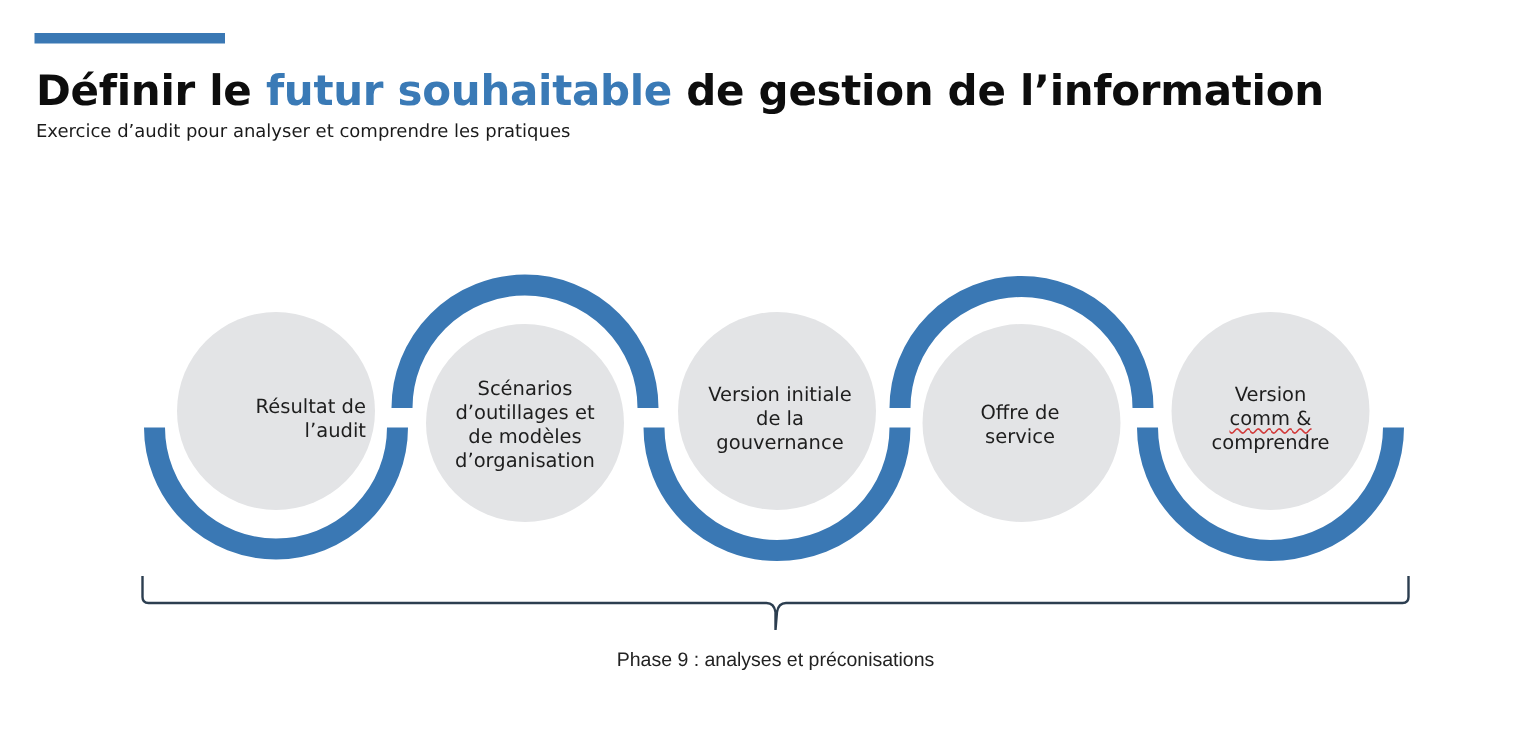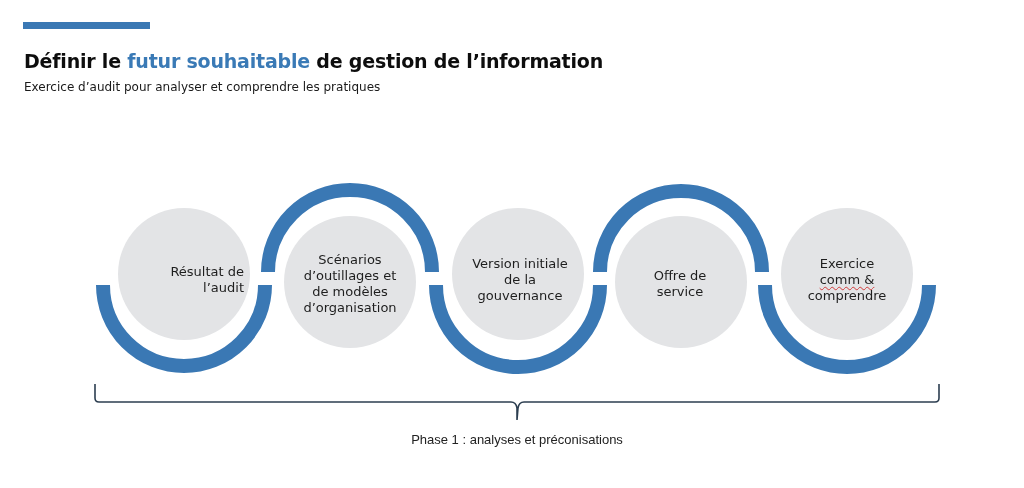--- a/index.html
+++ b/index.html
@@ -1,18 +1,18 @@
 <!DOCTYPE html>
 <html><head>
 <meta charset="utf-8">
 <style>
   html, body { margin: 0; padding: 0; background: #ffffff; }
   body { width: 1024px; height: 488px; position: relative; overflow: hidden; font-family: "Liberation Sans", "DejaVu Sans", sans-serif; }
   .accent-bar { position: absolute; left: 23px; top: 22px; width: 127px; height: 7px; background: #3a78b4; }
-  .title { position: absolute; left: 24px; top: 42px; margin: 0; font-family: "DejaVu Sans", sans-serif; font-weight: bold; font-size: 19px; letter-spacing: -0.2px; color: #0d0d0d; white-space: nowrap; line-height: 38px; }
+  .title { position: absolute; left: 24px; top: 42px; margin: 0; font-family: "DejaVu Sans", sans-serif; font-weight: bold; font-size: 28px; letter-spacing: -0.2px; color: #0d0d0d; white-space: nowrap; line-height: 38px; }
   .title .hl { color: #3a7ab6; }
   .subtitle { position: absolute; left: 24px; top: 80px; margin: 0; font-family: "DejaVu Sans", sans-serif; font-size: 12px; color: #1a1a1a; white-space: nowrap; }
   svg.diagram { position: absolute; left: 0; top: 0; }
   .step-label { position: absolute; width: 120px; text-align: center; font-family: "DejaVu Sans", sans-serif; font-size: 13px; line-height: 16px; color: #1e1e1e; transform: translate(-50%, -50%); }
   .step-label .line { display: block; white-space: nowrap; }
   .squiggle { text-decoration: underline wavy #d23b3b; text-decoration-thickness: 1px; text-underline-offset: 2px; }
   .phase-label { position: absolute; left: 517px; top: 432px; transform: translateX(-50%); font-family: "Liberation Sans", sans-serif; font-size: 13px; color: #222; white-space: nowrap; }
 </style>
 </head>
 <body>
@@ -53,18 +53,18 @@
 <div class="step-label" style="left:520px; top:280px;">
   <span class="line">Version initiale</span>
   <span class="line">de la</span>
   <span class="line">gouvernance</span>
 </div>
 <div class="step-label" style="left:680px; top:284px;">
   <span class="line">Offre de</span>
   <span class="line">service</span>
 </div>
 <div class="step-label" style="left:847px; top:280px;">
-  <span class="line">Exercice</span>
+  <span class="line">Version</span>
   <span class="line squiggle">comm &amp;</span>
   <span class="line">comprendre</span>
 </div>
 
-<div class="phase-label">Phase 1 : analyses et préconisations</div>
+<div class="phase-label">Phase 9 : analyses et préconisations</div>
 
 </body></html>

